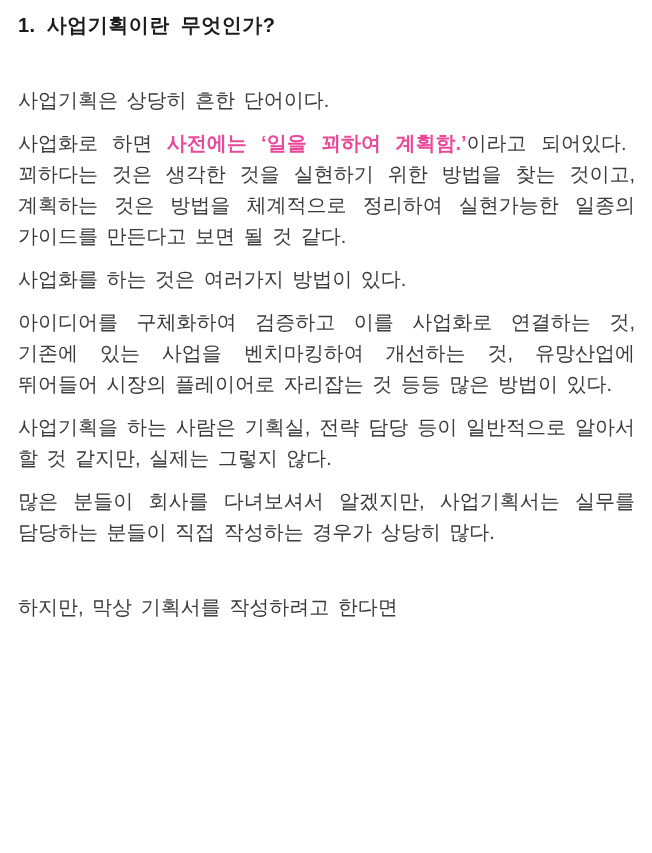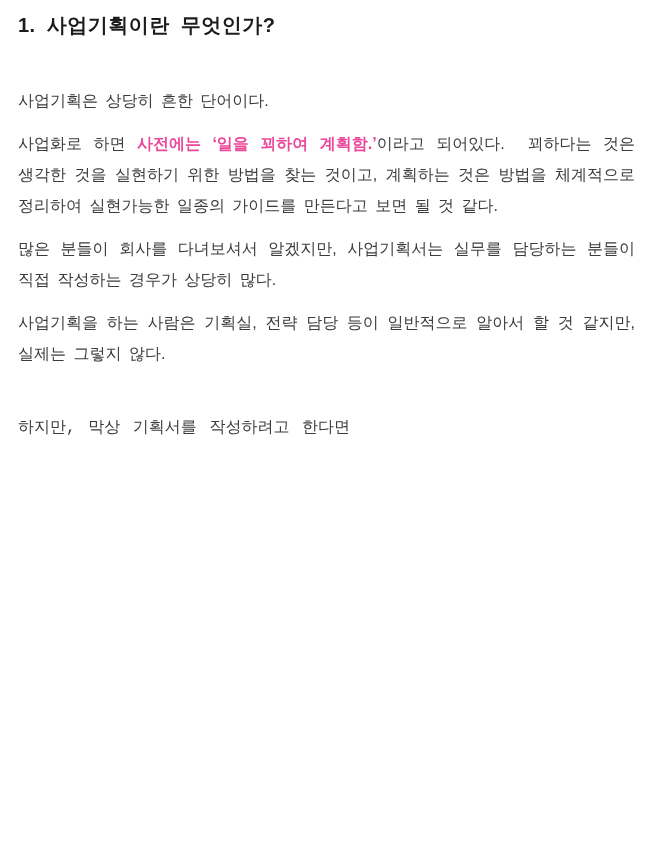--- a/index.html
+++ b/index.html
@@ -19,42 +19,43 @@
   }
   .doc-title {
     font-size: 20px;
     font-weight: 700;
     color: #1b1b1b;
     letter-spacing: 0.5px;
     word-spacing: 5px;
     margin: 0 0 46px 0;
   }
   .doc-body p {
-    font-size: 16px;
+    font-size: 20px;
     line-height: 31px;
     color: #3b3b3b;
     text-align: justify;
     word-break: keep-all;
     word-spacing: 3px;
     margin: 0 0 12px 0;
   }
   .doc-body p strong {
     font-weight: 700;
     color: #ec4899;
   }
   .doc-body p.gap-before {
     margin-top: 44px;
-    font-family: Liberation Mono, monospace;
   }
 </style>
 </head>
 <body>
 
 <div class="page">
   <h1 class="doc-title">1. 사업기획이란 무엇인가?</h1>
   <div class="doc-body" id="doc-body">
       <p><span>사업기획은 상당히 흔한 단어이다.</span></p>
       <p><span>사업화로 하면 </span><strong>사전에는 ‘일을 꾀하여 계획함.’</strong><span>이라고 되어있다.&nbsp; 꾀하다는 것은 생각한 것을 실현하기 위한 방법을 찾는 것이고, 계획하는 것은 방법을 체계적으로 정리하여 실현가능한 일종의 가이드를 만든다고 보면 될 것 같다.</span></p>
+      <p><span>사업화를 하는 것은 여러가지 방법이 있다.</span></p>
+      <p><span>아이디어를 구체화하여 검증하고 이를 사업화로 연결하는 것, 기존에 있는 사업을 벤치마킹하여 개선하는 것, 유망산업에 뛰어들어 시장의 플레이어로 자리잡는 것 등등 많은 방법이 있다.</span></p>
+      <p><span>사업기획을 하는 사람은 기획실, 전략 담당 등이 일반적으로 알아서 할 것 같지만, 실제는 그렇지 않다.</span></p>
       <p><span>많은 분들이 회사를 다녀보셔서 알겠지만, 사업기획서는 실무를 담당하는 분들이 직접 작성하는 경우가 상당히 많다.</span></p>
-      <p><span>사업기획을 하는 사람은 기획실, 전략 담당 등이 일반적으로 알아서 할 것 같지만, 실제는 그렇지 않다.</span></p>
       <p class="gap-before"><span>하지만, 막상 기획서를 작성하려고 한다면</span></p>
     </div>
 </div>
 
 </body></html>

